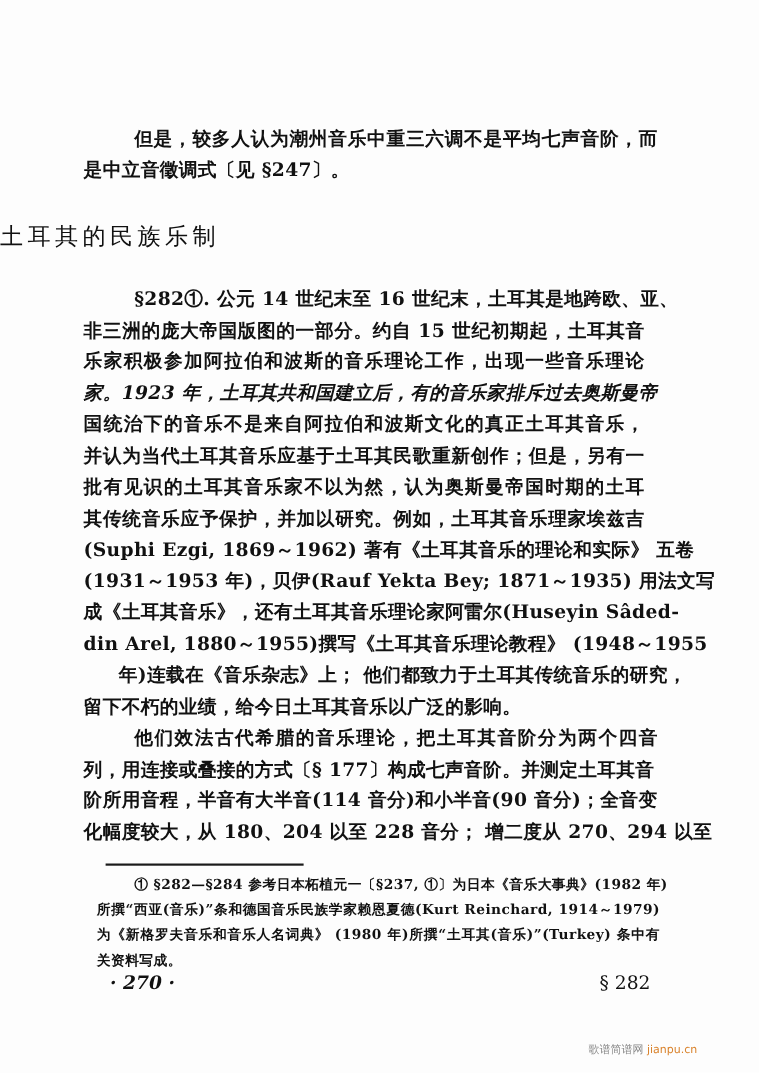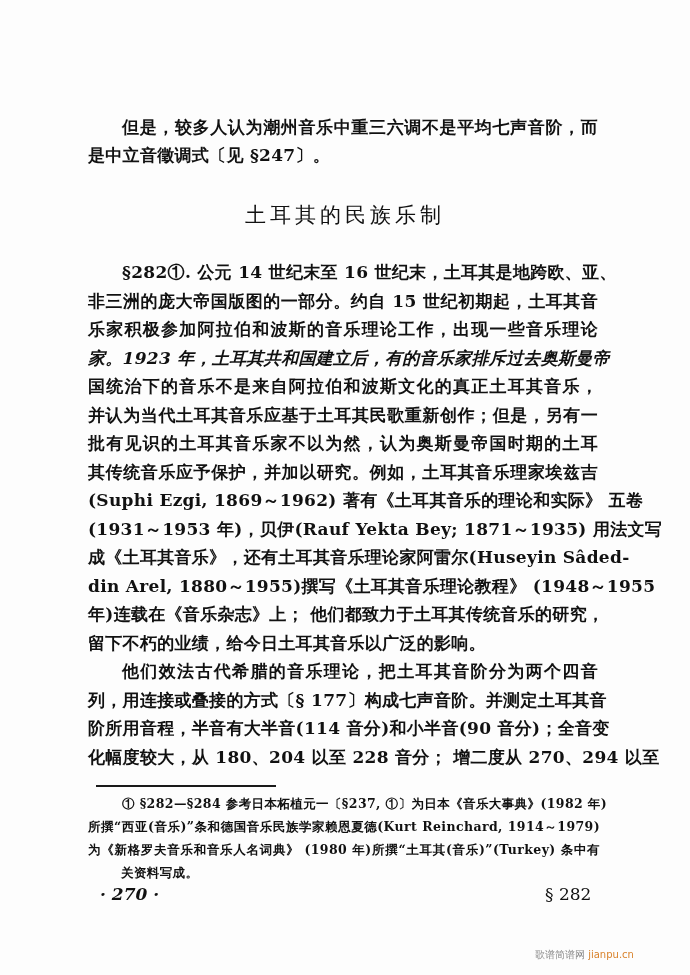--- a/index.html
+++ b/index.html
@@ -16,21 +16,21 @@
       color: #111111;
     }
     .page {
       position: absolute;
       left: 0; top: 0;
       width: 690px; height: 975px;
       background: #fdfdfd;
     }
     .line {
       position: absolute;
-      left: 88px;
+      left: 76px;
       width: 510px;
       font-size: 17px;
       line-height: 24px;
       white-space: nowrap;
       letter-spacing: 0.3px;
       font-weight: bold;
       text-align: justify;
       text-align-last: justify;
     }
     .line.last {
@@ -38,21 +38,21 @@
     }
     .line.indent {
       left: 122px;
       width: 476px;
     }
     .heading {
       position: absolute;
       left: 0;
       width: 690px;
       top: 200px;
-      text-align: center;
+      text-align: left;
       font-size: 21px;
       letter-spacing: 4px;
       font-weight: normal;
       font-family: "DejaVu Sans", "Liberation Sans", sans-serif;
       line-height: 30px;
     }
     .footnote-rule {
       position: absolute;
       left: 96px;
       top: 785px;
@@ -125,34 +125,34 @@
   <div class="line" style="top:317px;">乐家积极参加阿拉伯和波斯的音乐理论工作，出现一些音乐理论</div>
   <div class="line" style="top:345.5px;font-style:italic;">家。1923 年，土耳其共和国建立后，有的音乐家排斥过去奥斯曼帝</div>
   <div class="line" style="top:374px;">国统治下的音乐不是来自阿拉伯和波斯文化的真正土耳其音乐，</div>
   <div class="line" style="top:402.5px;">并认为当代土耳其音乐应基于土耳其民歌重新创作；但是，另有一</div>
   <div class="line" style="top:431px;">批有见识的土耳其音乐家不以为然，认为奥斯曼帝国时期的土耳</div>
   <div class="line" style="top:459.5px;">其传统音乐应予保护，并加以研究。例如，土耳其音乐理家埃兹吉</div>
   <div class="line" style="top:488px;">(Suphi Ezgi, 1869～1962) 著有《土耳其音乐的理论和实际》 五卷</div>
   <div class="line" style="top:516.5px;">(1931～1953 年)，贝伊(Rauf Yekta Bey; 1871～1935) 用法文写</div>
   <div class="line" style="top:545px;">成《土耳其音乐》，还有土耳其音乐理论家阿雷尔(Huseyin Sâded-</div>
   <div class="line" style="top:573.5px;">din Arel, 1880～1955)撰写《土耳其音乐理论教程》 (1948～1955</div>
-  <div class="line" style="top:602px;">年)连载在《音乐杂志》上； 他们都致力于土耳其传统音乐的研究，</div>
+  <div class="line" style="top:602px;margin-left:32px;">年)连载在《音乐杂志》上； 他们都致力于土耳其传统音乐的研究，</div>
   <div class="line last" style="top:630.5px;">留下不朽的业绩，给今日土耳其音乐以广泛的影响。</div>
 
   <div class="line indent" style="top:659px;">他们效法古代希腊的音乐理论，把土耳其音阶分为两个四音</div>
   <div class="line" style="top:687.5px;">列，用连接或叠接的方式〔§ 177〕构成七声音阶。并测定土耳其音</div>
   <div class="line" style="top:716px;">阶所用音程，半音有大半音(114 音分)和小半音(90 音分)；全音变</div>
   <div class="line" style="top:744.5px;">化幅度较大，从 180、204 以至 228 音分； 增二度从 270、294 以至</div>
 
   <div class="footnote-rule"></div>
 
   <div class="fn indent" style="top:794px;">①  §282—§284 参考日本柘植元一〔§237, ①〕为日本《音乐大事典》(1982 年)</div>
   <div class="fn" style="top:817px;">所撰“西亚(音乐)”条和德国音乐民族学家赖恩夏德(Kurt Reinchard, 1914～1979)</div>
   <div class="fn" style="top:840px;">为《新格罗夫音乐和音乐人名词典》 (1980 年)所撰“土耳其(音乐)”(Turkey) 条中有</div>
-  <div class="fn last" style="top:863px;margin-left:33px;">关资料写成。</div>
+  <div class="fn last" style="top:863px;">关资料写成。</div>
 
   <div class="page-num">· 270 ·</div>
   <div class="section-ref">§ 282</div>
 
   <div class="watermark">
     <span>歌谱简谱网</span>
     <span class="wm-domain">jianpu.cn</span>
   </div>
 
 </div>

